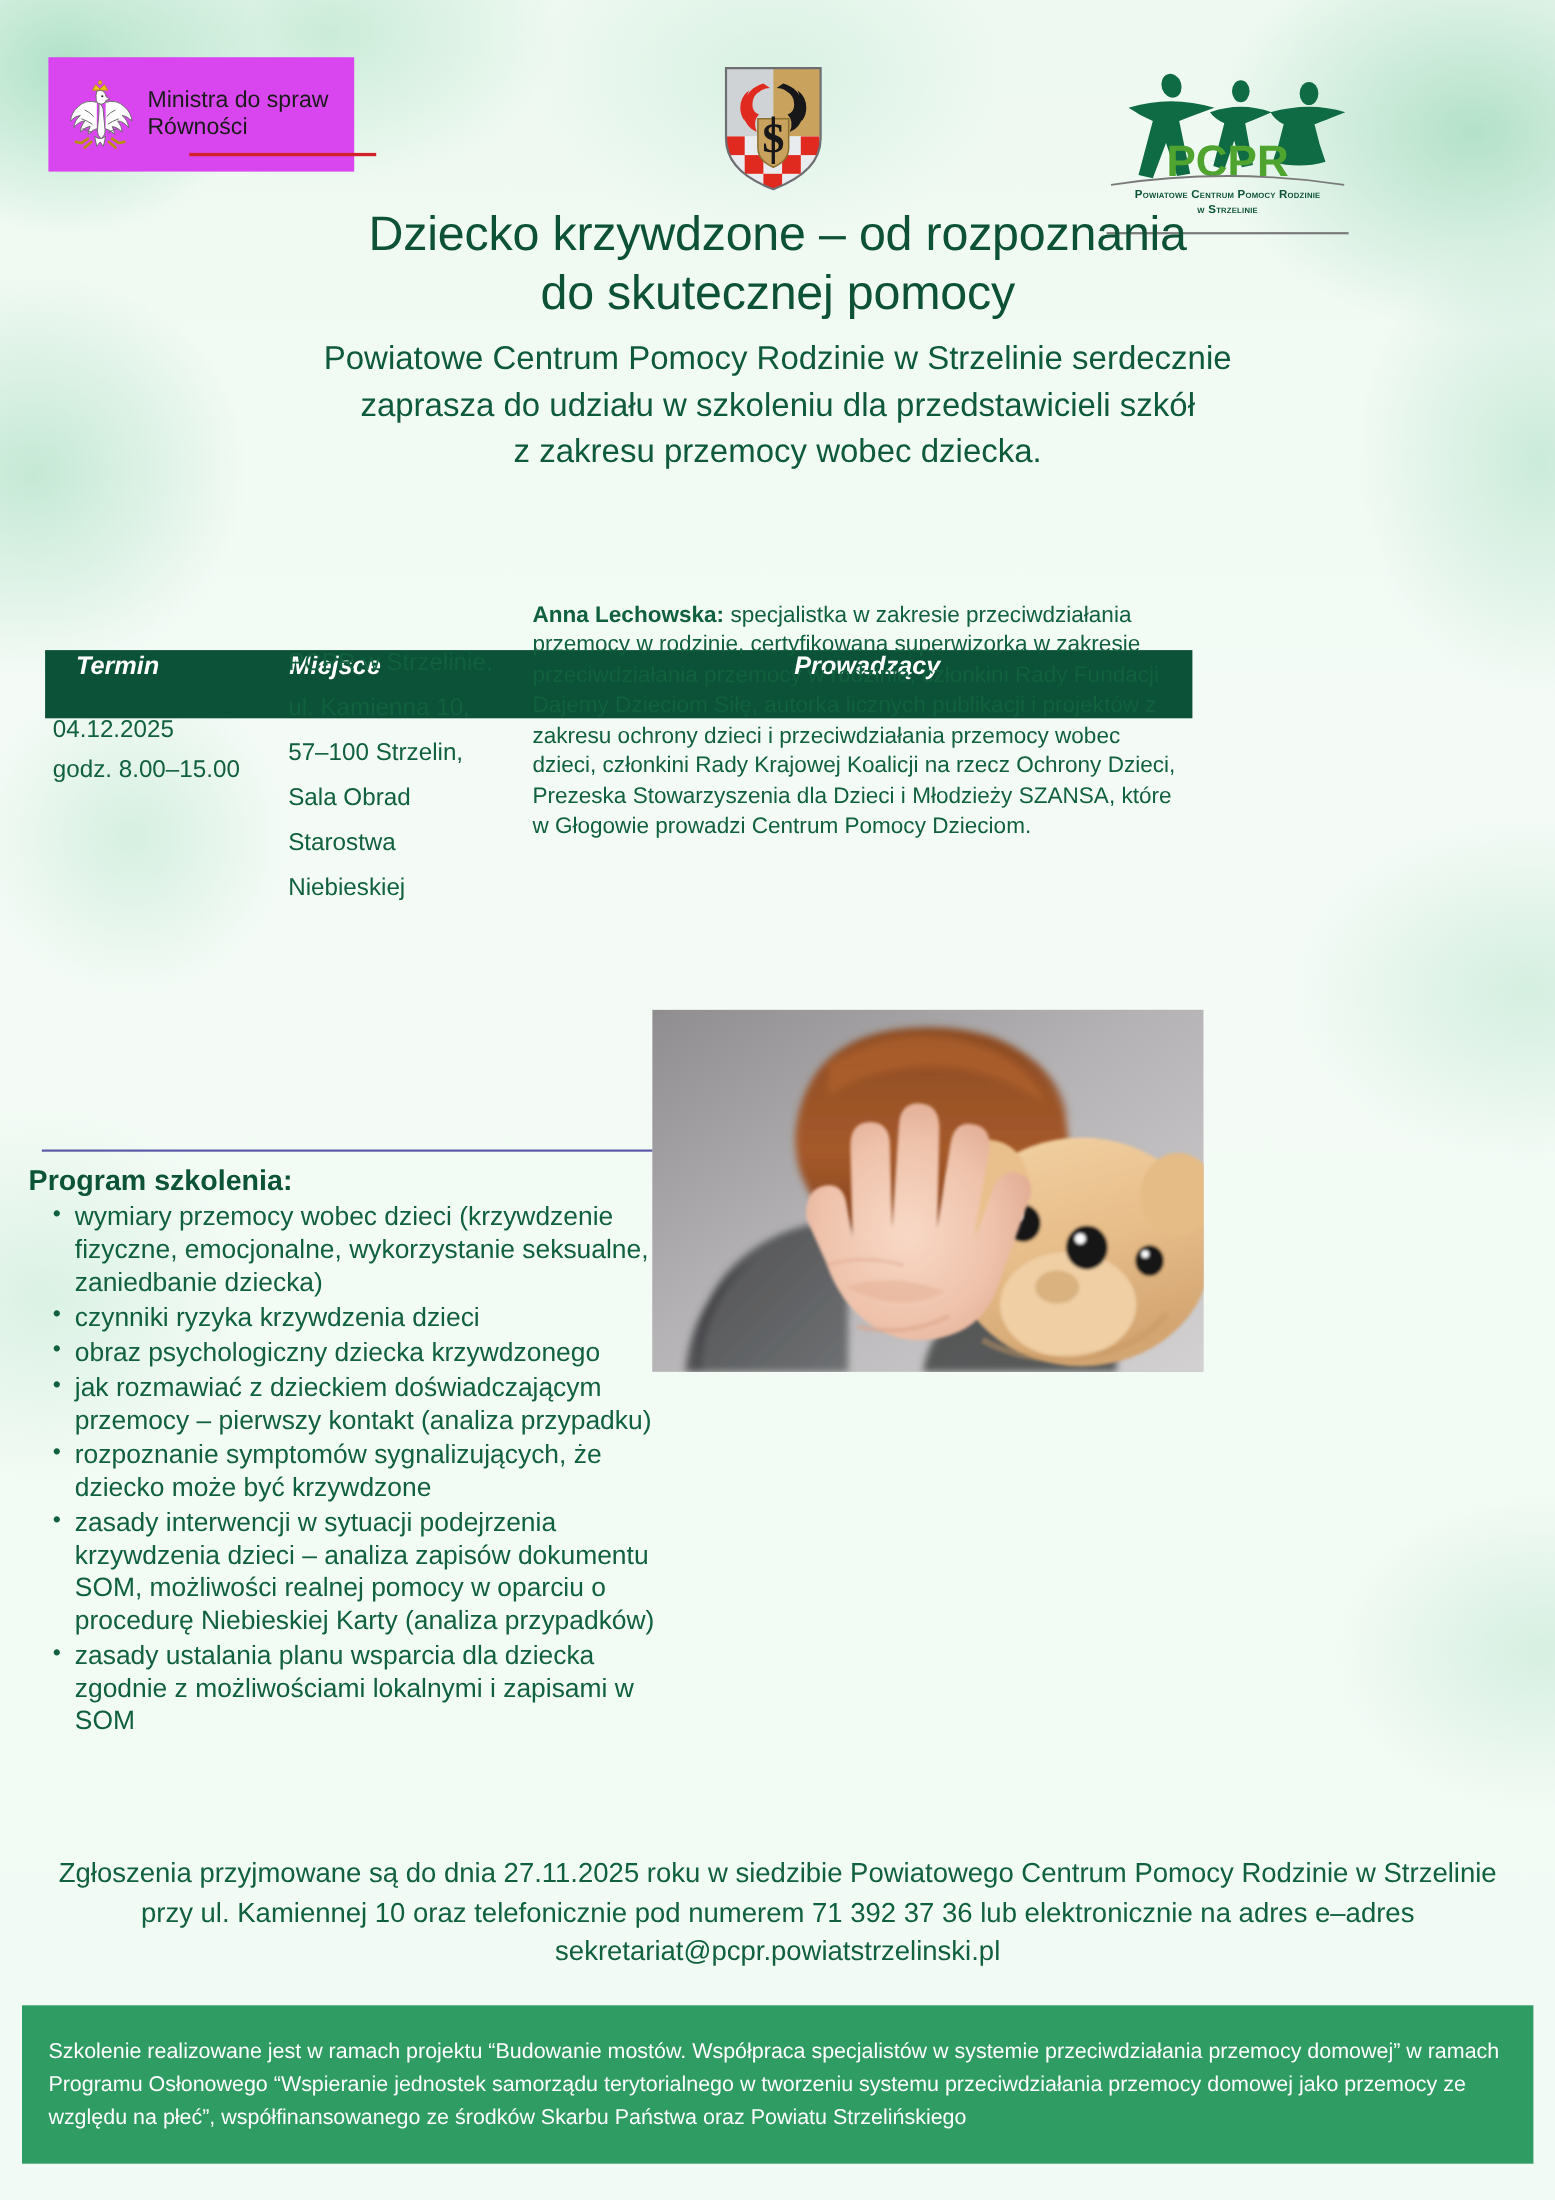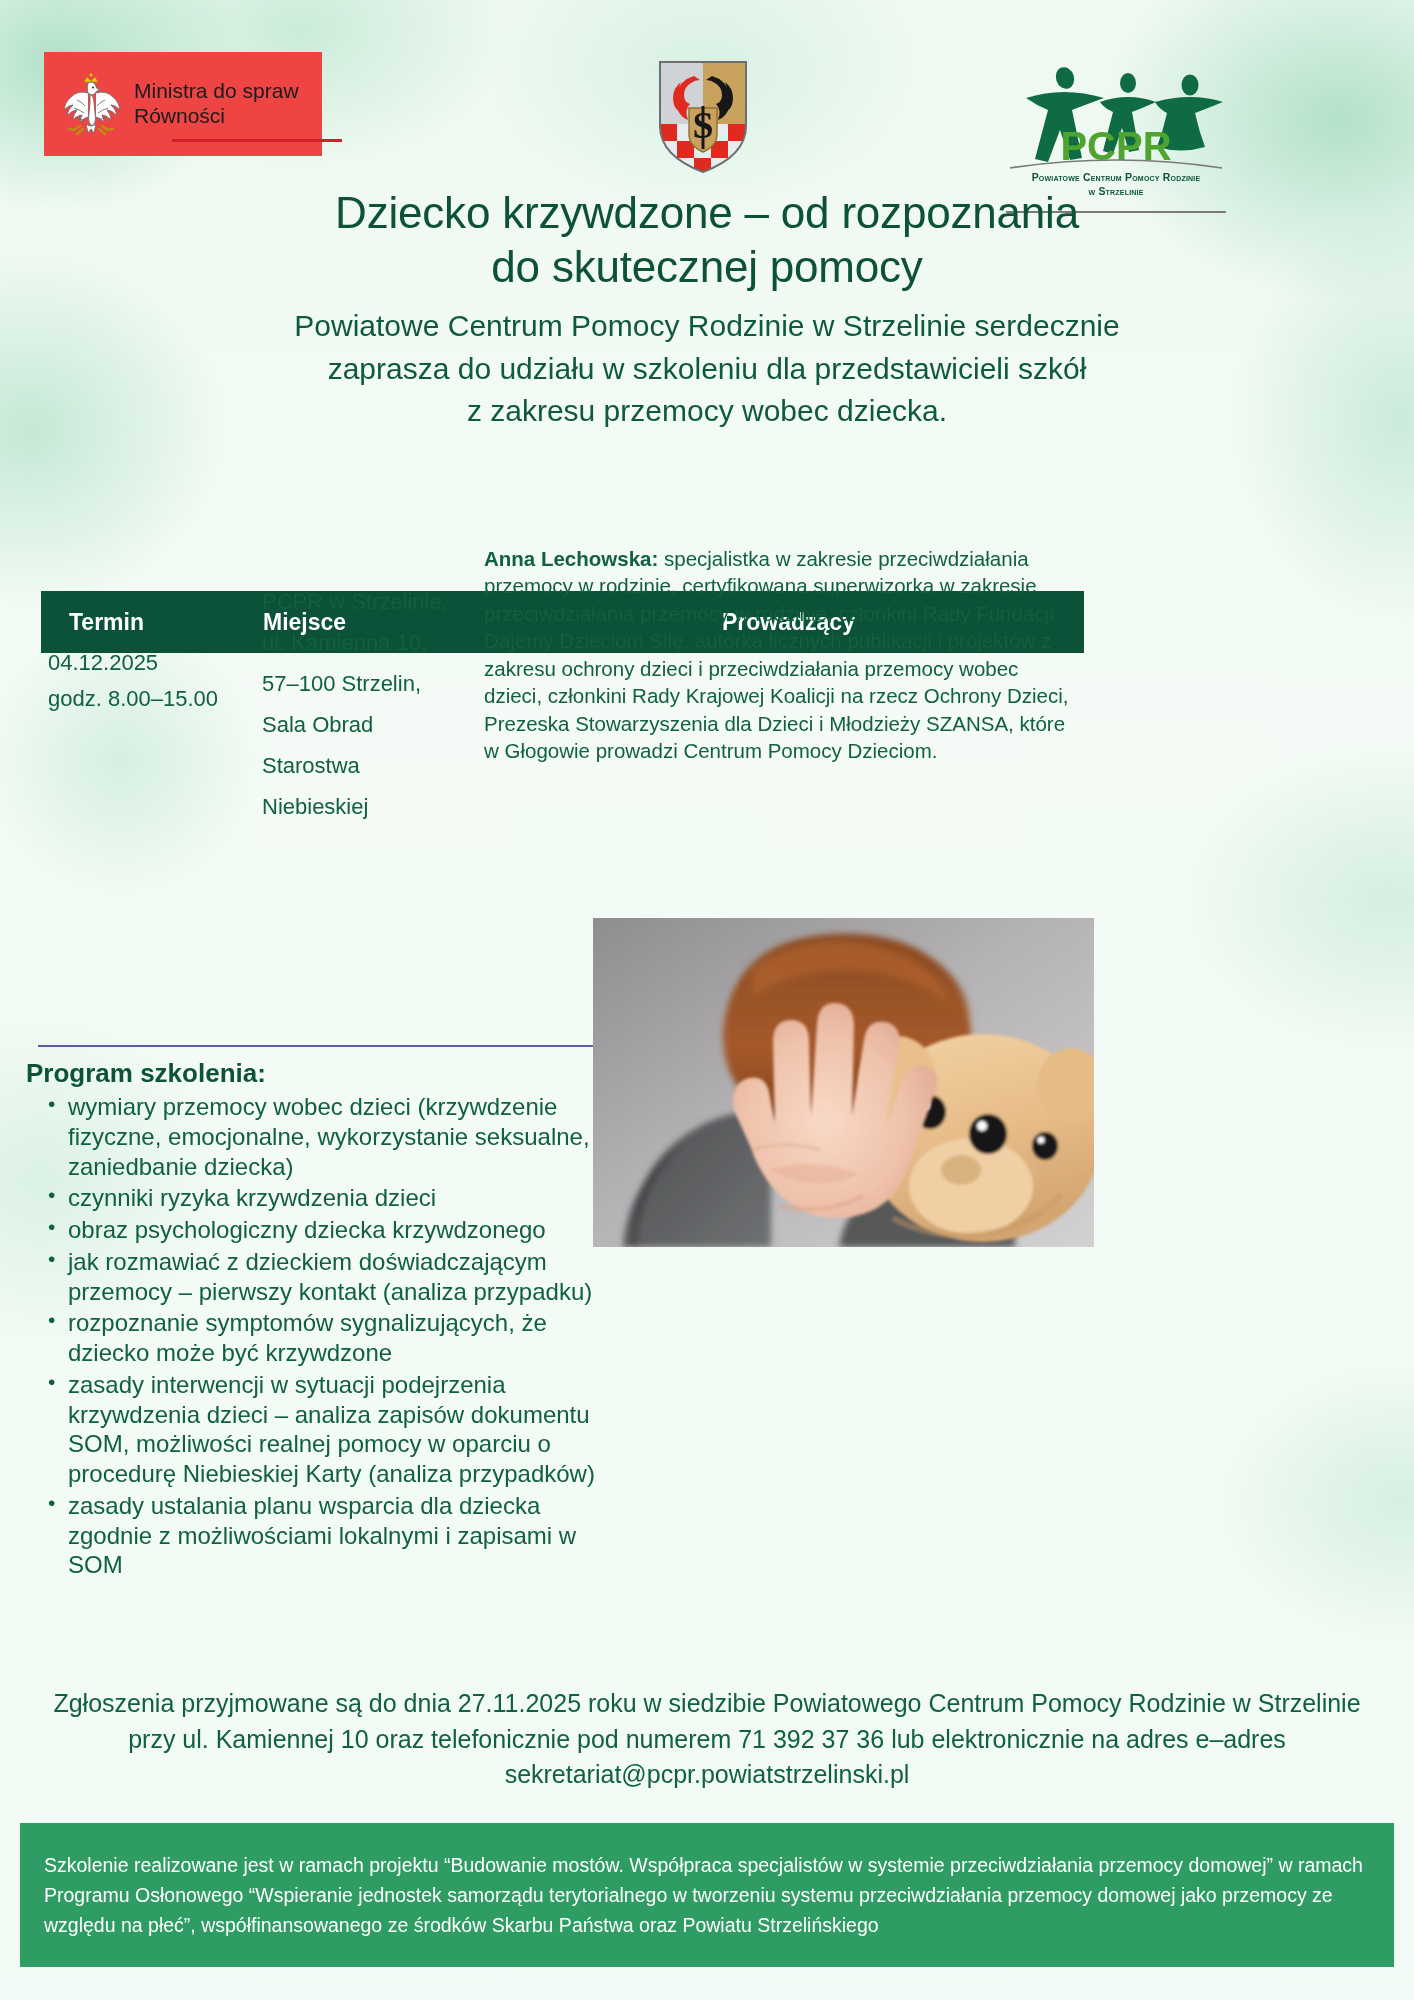--- a/index.html
+++ b/index.html
@@ -29,21 +29,21 @@
     z-index: 0;
   }
   .page { position: relative; z-index: 1; width: 1414px; height: 2000px; }
 
   
   .logo-row { position: absolute; top: 48px; left: 0; width: 1414px; height: 120px; }
 
   .logo-ministry {
     position: absolute; left: 44px; top: 4px;
     width: 278px; height: 104px;
-    background: #ef4444;
+    background: #d946ef;
     display: flex; align-items: center; padding: 8px 12px 8px 16px;
   }
   .eagle-wrap { width: 62px; height: 72px; flex: 0 0 62px; }
   .ministry-text {
     margin-left: 12px; font-size: 21px; line-height: 1.18;
     color: #1b1b1b; font-family: "Liberation Sans", sans-serif;
   }
   .ministry-rule {
     position: absolute; left: 128px; bottom: 14px; width: 170px; height: 3px; background: #d2212b;
   }
@@ -72,21 +72,21 @@
     text-align: center; color: #0e5a3a;
     font-size: 30px; line-height: 1.42; font-weight: 400;
   }
 
   
   .tbl-head {
     position: absolute; left: 41px; top: 591px; width: 1043px; height: 62px;
     background: #0b5238; color: #ffffff;
   }
   .tbl-head .h {
-    position: absolute; top: 18px; font-size: 23px; font-weight: bold;
+    position: absolute; top: 1px; font-size: 23px; font-weight: bold; font-style: italic;
   }
   .h-termin { left: 28px; }
   .h-miejsce { left: 222px; }
   .h-prow { left: 681px; }
 
   .col-date {
     position: absolute; left: 48px; top: 645px; width: 200px;
     color: #11603e; font-size: 22px; line-height: 1.62;
   }
   .col-place {

